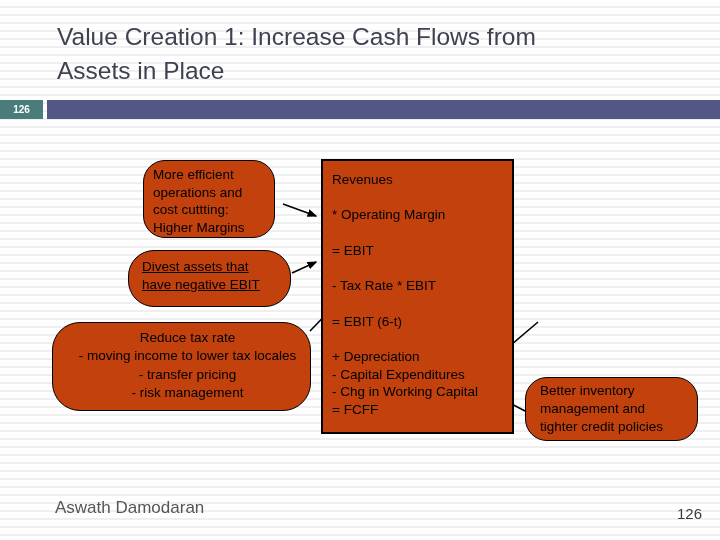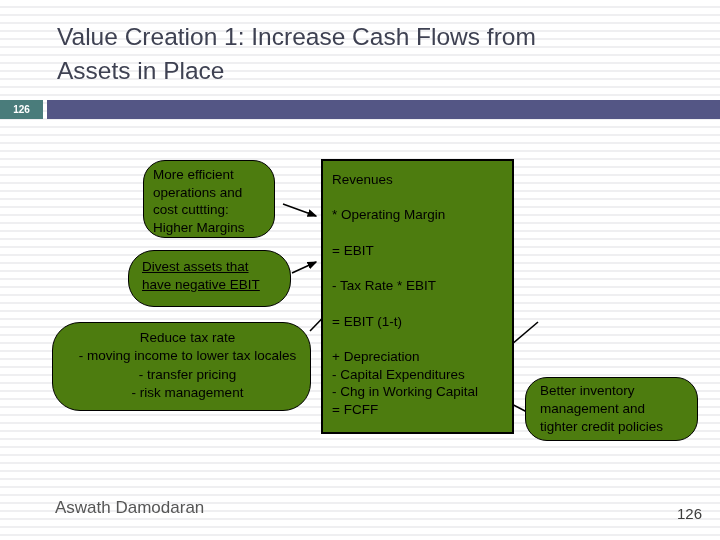--- a/index.html
+++ b/index.html
@@ -11,21 +11,21 @@
   .abs{position:absolute;box-sizing:border-box;}
   .pre{white-space:pre-line;}
 
   
   .title{left:57px;top:20px;width:560px;font-size:24.5px;line-height:34px;color:#3e4152;}
   .badge{left:0;top:100px;width:43px;height:19px;background:#4a7c7b;color:#fff;
          font-size:10px;font-weight:bold;display:flex;align-items:center;justify-content:center;}
   .hbar{left:47px;top:100px;width:673px;height:19px;background:#545685;}
 
   
-  .box{border:1.5px solid #000;background:#4d7c0f;color:#000;font-size:13.5px;}
+  .box{border:1.5px solid #000;background:#c2410c;color:#000;font-size:13.5px;}
   .center-box{left:321px;top:159px;width:193px;height:275px;border:2px solid #000;
               padding:10px 4px 0 9px;line-height:17.7px;}
   .co-margins{left:143px;top:160px;width:132px;height:78px;border-radius:22px;
               padding:5px 4px 0 9px;line-height:17.5px;}
   .co-divest{left:128px;top:250px;width:163px;height:57px;border-radius:26px;
              padding:7px 4px 0 13px;line-height:18px;text-decoration:underline;}
   .co-tax{left:52px;top:322px;width:259px;height:89px;border-radius:28px;
           padding:6px 4px 0 16px;line-height:18.4px;text-align:center;}
   .co-liveoff{left:536px;top:300px;width:137px;height:53px;border-radius:20px;
               padding:6px 2px 0 8px;line-height:18px;}
@@ -64,21 +64,21 @@
   </svg>
 
   <div class="abs pre box center-box">Revenues
 
 * Operating Margin
 
 = EBIT
 
 - Tax Rate * EBIT
 
-= EBIT (1-t)
+= EBIT (6-t)
 
 + Depreciation
 - Capital Expenditures
 - Chg in Working Capital
 = FCFF</div>
 
   <div class="abs pre box co-margins">More efficient
 operations and
 cost cuttting:
 Higher Margins</div>

